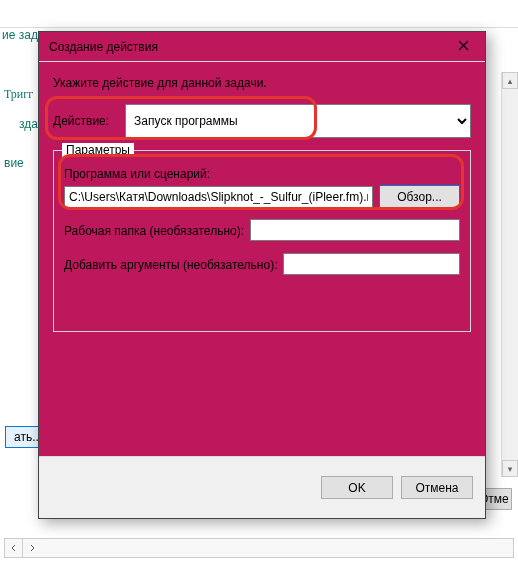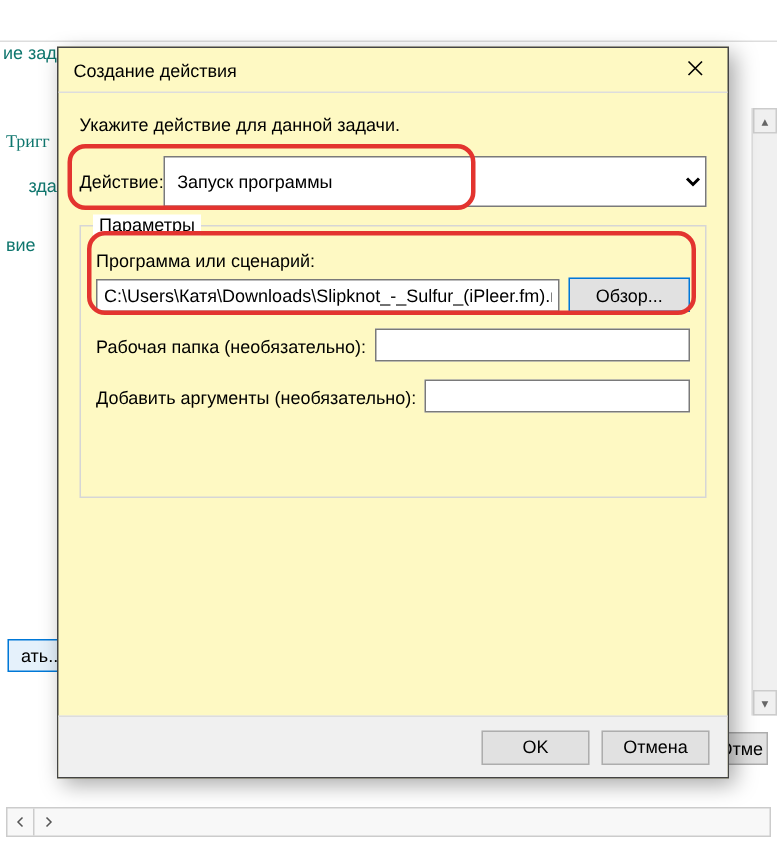--- a/index.html
+++ b/index.html
@@ -43,21 +43,21 @@
   .bg-header { position:absolute; top:0; left:0; right:0; height:28px; border-bottom:1px solid #ddd; background:#fff; }
   .bg-title { position:absolute; top:28px; left:2px; font-size:12px; }
 
   
   .dialog {
     position: absolute;
     left: 38px;
     top: 31px;
     width: 448px;
     height: 488px;
-    background: #fef9c3;
+    background: #be185d;
     border: 1px solid #444;
     box-shadow: 4px 4px 14px rgba(0,0,0,0.35);
     display: flex;
     flex-direction: column;
   }
   .titlebar {
     height: 30px;
     display: flex;
     align-items: center;
     padding: 0 2px 0 10px;
@@ -72,21 +72,21 @@
   .titlebar .close svg { width: 11px; height: 11px; }
 
   .content {
     flex: 1;
     padding: 14px 14px 8px 14px;
     position: relative;
   }
   .instruct { margin-bottom: 14px; font-size:12px; }
 
   .action-row {
-    display: flex; align-items: center; gap: 0; margin-bottom: 12px;
+    display: flex; align-items: center; gap: 16px; margin-bottom: 12px;
   }
   .action-row label { font-size:12px; }
   .action-row select {
     flex: 1; height: 34px; font-size: 12px; padding: 1px 4px;
     border: 1px solid #7a7a7a; background: #fff;
   }
 
   .highlight-action {
     position: absolute;
     border: 3px solid #e3342f;
@@ -113,21 +113,21 @@
     width: 81px; height: 23px; font-size:12px; border:1px solid #0078d7; background:#e1e1e1; cursor:pointer;
   }
   .row-spread { justify-content: space-between; margin-top: 10px; }
 
   .highlight-prog {
     position:absolute; border:3px solid #e3342f; border-radius:12px; pointer-events:none;
     left: 4px; top: 3px; width: 406px; height: 56px;
   }
 
   .button-bar {
-    height: 41px; border-top: 1px solid #ddd; background: #f0f0f0;
+    height: 62px; border-top: 1px solid #ddd; background: #f0f0f0;
     display:flex; justify-content:flex-end; align-items:center; gap: 8px; padding: 0 12px;
   }
   .button-bar button {
     min-width: 72px; height: 23px; font-size:12px; border:1px solid #adadad; background:#e1e1e1; cursor:pointer;
     padding: 0 10px;
   }
 </style>
 </head>
 <body>
 

